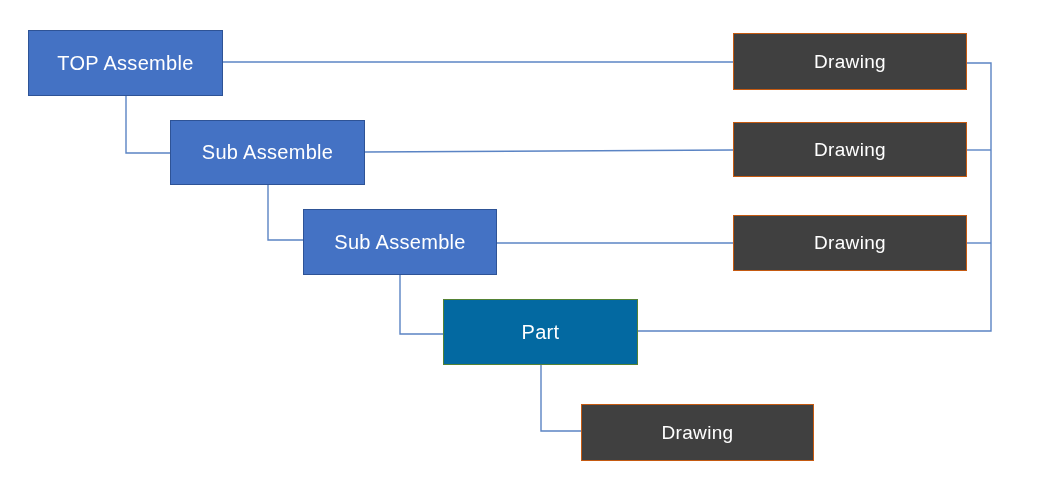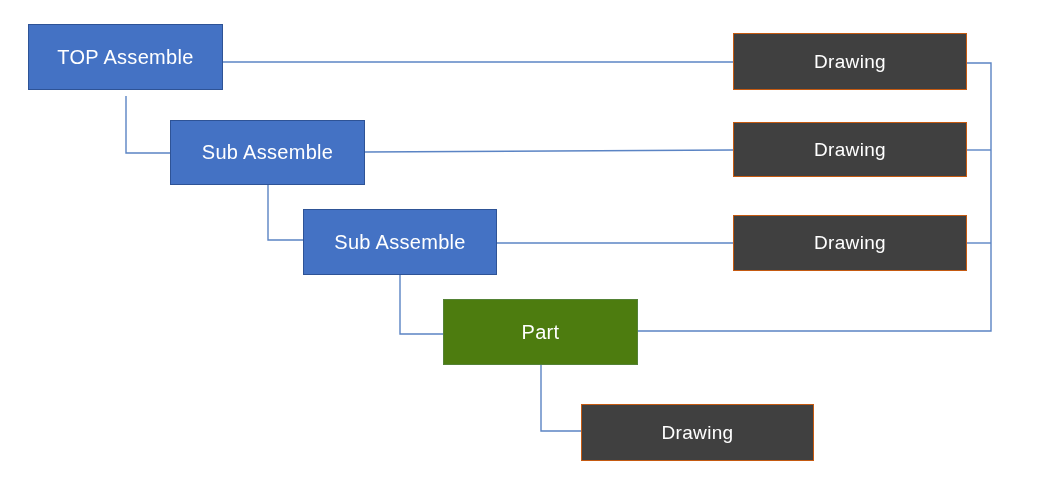--- a/index.html
+++ b/index.html
@@ -36,30 +36,30 @@
     font-size: 20px;
     letter-spacing: 0.3px;
     box-sizing: border-box;
     white-space: nowrap;
   }
   .node--assembly {
     background: #4472c4;
     border: 1.5px solid #2e5396;
   }
   .node--part {
-    background: #4d7c0f;
+    background: #0369a1;
     border: 1.5px solid #548235;
   }
   .node--drawing {
     background: #404040;
     border: 1.5px solid #c55a11;
     font-size: 19px;
   }
   
-  .pos-top-assemble   { left: 28px;  top: 24px;  width: 195px; height: 66px; }
+  .pos-top-assemble   { left: 28px;  top: 30px;  width: 195px; height: 66px; }
   .pos-sub-assemble-1 { left: 170px; top: 120px; width: 195px; height: 65px; }
   .pos-sub-assemble-2 { left: 303px; top: 209px; width: 194px; height: 66px; }
   .pos-part           { left: 443px; top: 299px; width: 195px; height: 66px; }
   .pos-drawing-1      { left: 733px; top: 33px;  width: 234px; height: 57px; }
   .pos-drawing-2      { left: 733px; top: 122px; width: 234px; height: 55px; }
   .pos-drawing-3      { left: 733px; top: 215px; width: 234px; height: 56px; }
   .pos-drawing-4      { left: 581px; top: 404px; width: 233px; height: 57px; }
 </style>
 </head>
 <body>

